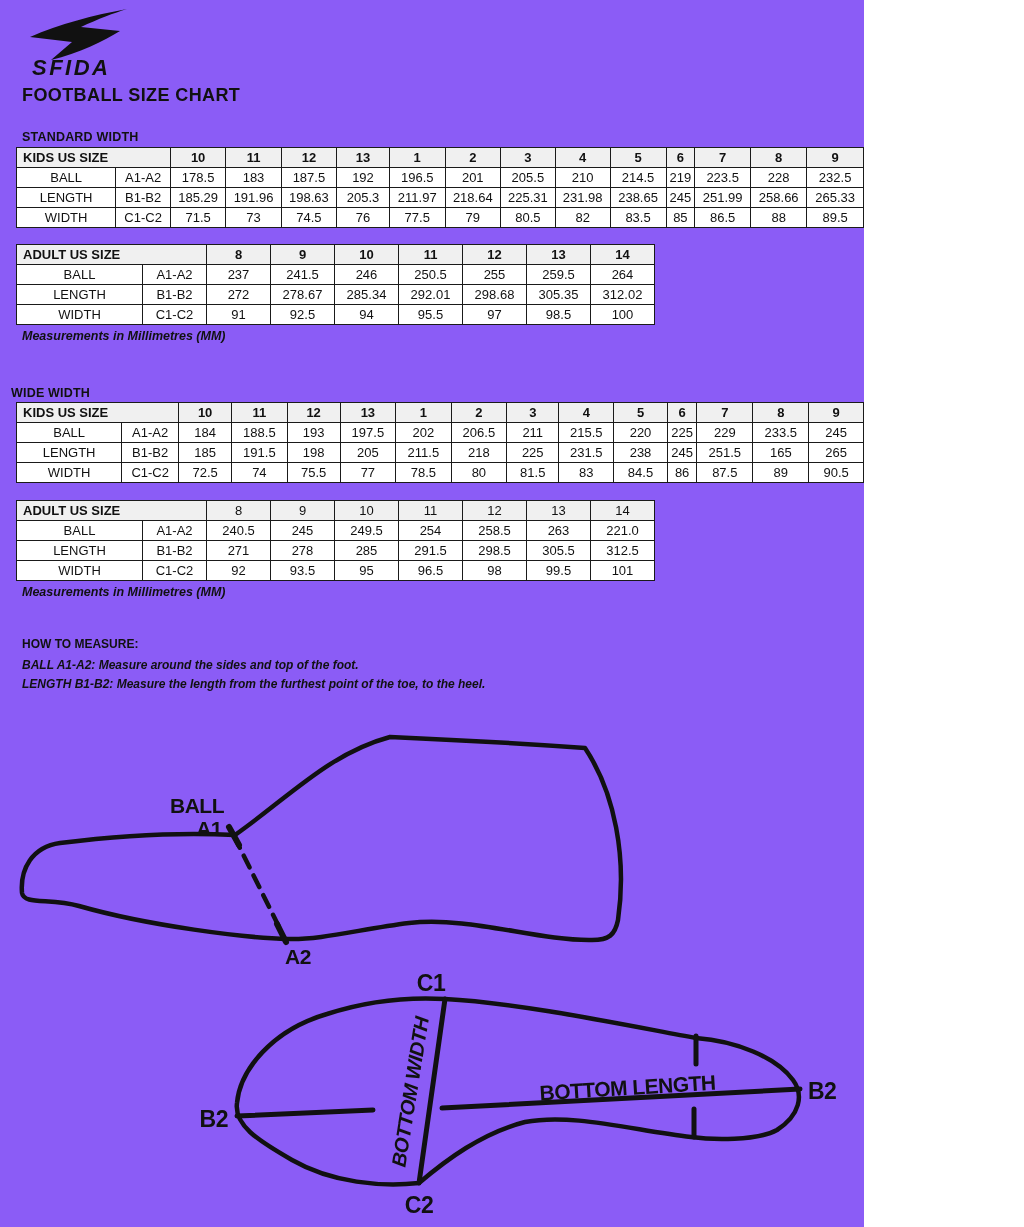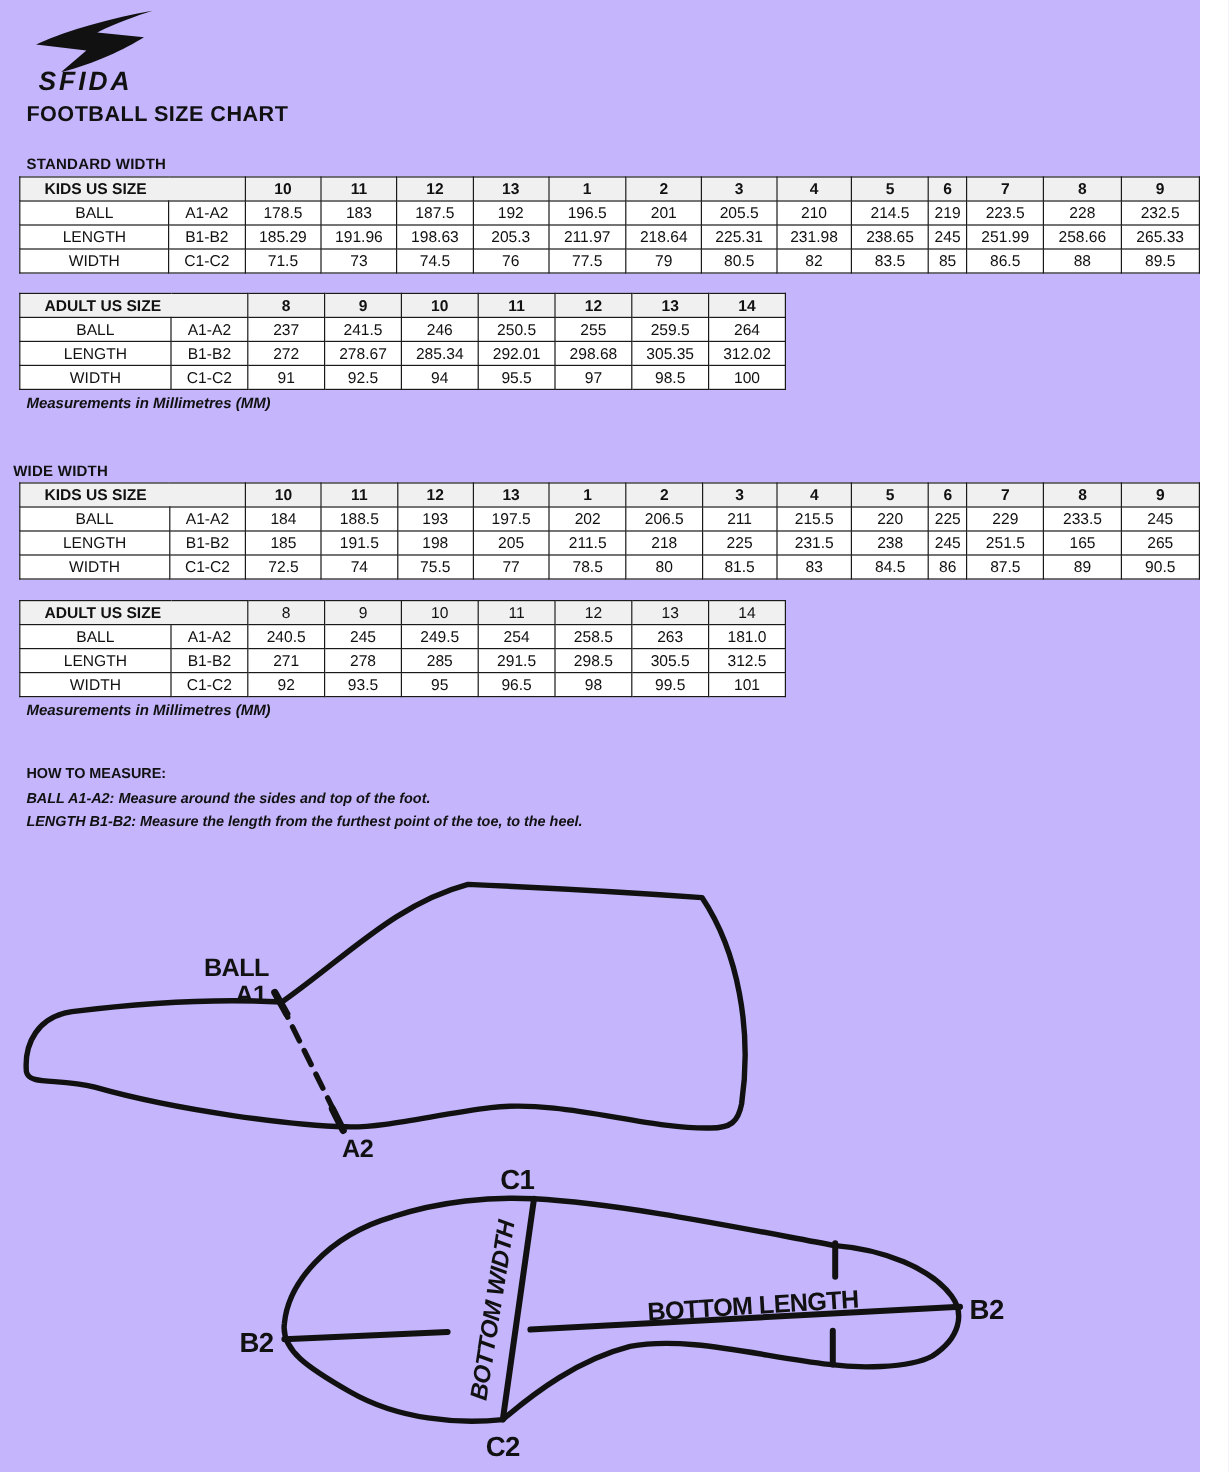--- a/index.html
+++ b/index.html
@@ -1,31 +1,31 @@
 <!DOCTYPE html>
 <html style="--ink: #111111; --headbg: #f0f0f0;"><head>
 <meta charset="utf-8">
 <style>
   :root { --ink:#111; --line:#1a1a1a; --headbg:#f0f0f0; }
   * { box-sizing:border-box; margin:0; padding:0; }
   body { background:#fff; font-family:"Liberation Sans", sans-serif; color:var(--ink); }
-  .page { position:relative; width:1000px; height:1227px; background:#c4b5fd; overflow:hidden; }
+  .page { position:relative; width:864px; height:1227px; background:#8b5cf6; overflow:hidden; }
 
   .logo { position:absolute; left:24px; top:5px; }
   .page-title { position:absolute; left:22px; top:85px; font-size:18px; font-weight:bold; letter-spacing:.4px; }
   .section-heading { position:absolute; font-size:12.5px; font-weight:bold; letter-spacing:.2px; }
   .footnote { position:absolute; font-size:12.5px; font-weight:bold; font-style:italic; }
 
   table.size-table { position:absolute; border-collapse:collapse; table-layout:fixed; background:#fff; }
   table.size-table th, table.size-table td {
     border:1px solid var(--line); text-align:center; height:20px; padding:0;
     font-size:13px; font-weight:normal; line-height:19px; overflow:hidden; white-space:nowrap;
   }
   table.size-table thead th { background:var(--headbg); font-weight:bold;text-align:center; }
-  table.size-table thead th.hl { text-align:left; padding-left:20px; font-size:13px; }
+  table.size-table thead th.hl { text-align:left; padding-left:6px; font-size:13px; }
   table.size-table.plain-head thead th:not(.hl) { font-weight:normal; }
 
   .htm { position:absolute; left:22px; top:637px; font-size:12px; }
   .htm .htm-heading { font-weight:bold; margin-bottom:5px; }
   .htm .htm-line { font-weight:bold; font-style:italic; line-height:18.5px; }
 
   .diagram { position:absolute; }
   .diagram path, .diagram line { fill:none; stroke:var(--ink); stroke-linecap:round; stroke-linejoin:round; }
   .dlabel { font-family:"Liberation Sans", sans-serif; font-weight:bold; letter-spacing:-0.5px; fill:var(--ink); }
   .dlabel-i { font-style:italic; }
@@ -319,21 +319,21 @@
       <tbody>
         <tr>
           <td>BALL</td>
           <td>A1-A2</td>
           <td>240.5</td>
           <td>245</td>
           <td>249.5</td>
           <td>254</td>
           <td>258.5</td>
           <td>263</td>
-          <td>181.0</td>
+          <td>221.0</td>
         </tr>
         <tr>
           <td>LENGTH</td>
           <td>B1-B2</td>
           <td>271</td>
           <td>278</td>
           <td>285</td>
           <td>291.5</td>
           <td>298.5</td>
           <td>305.5</td>

